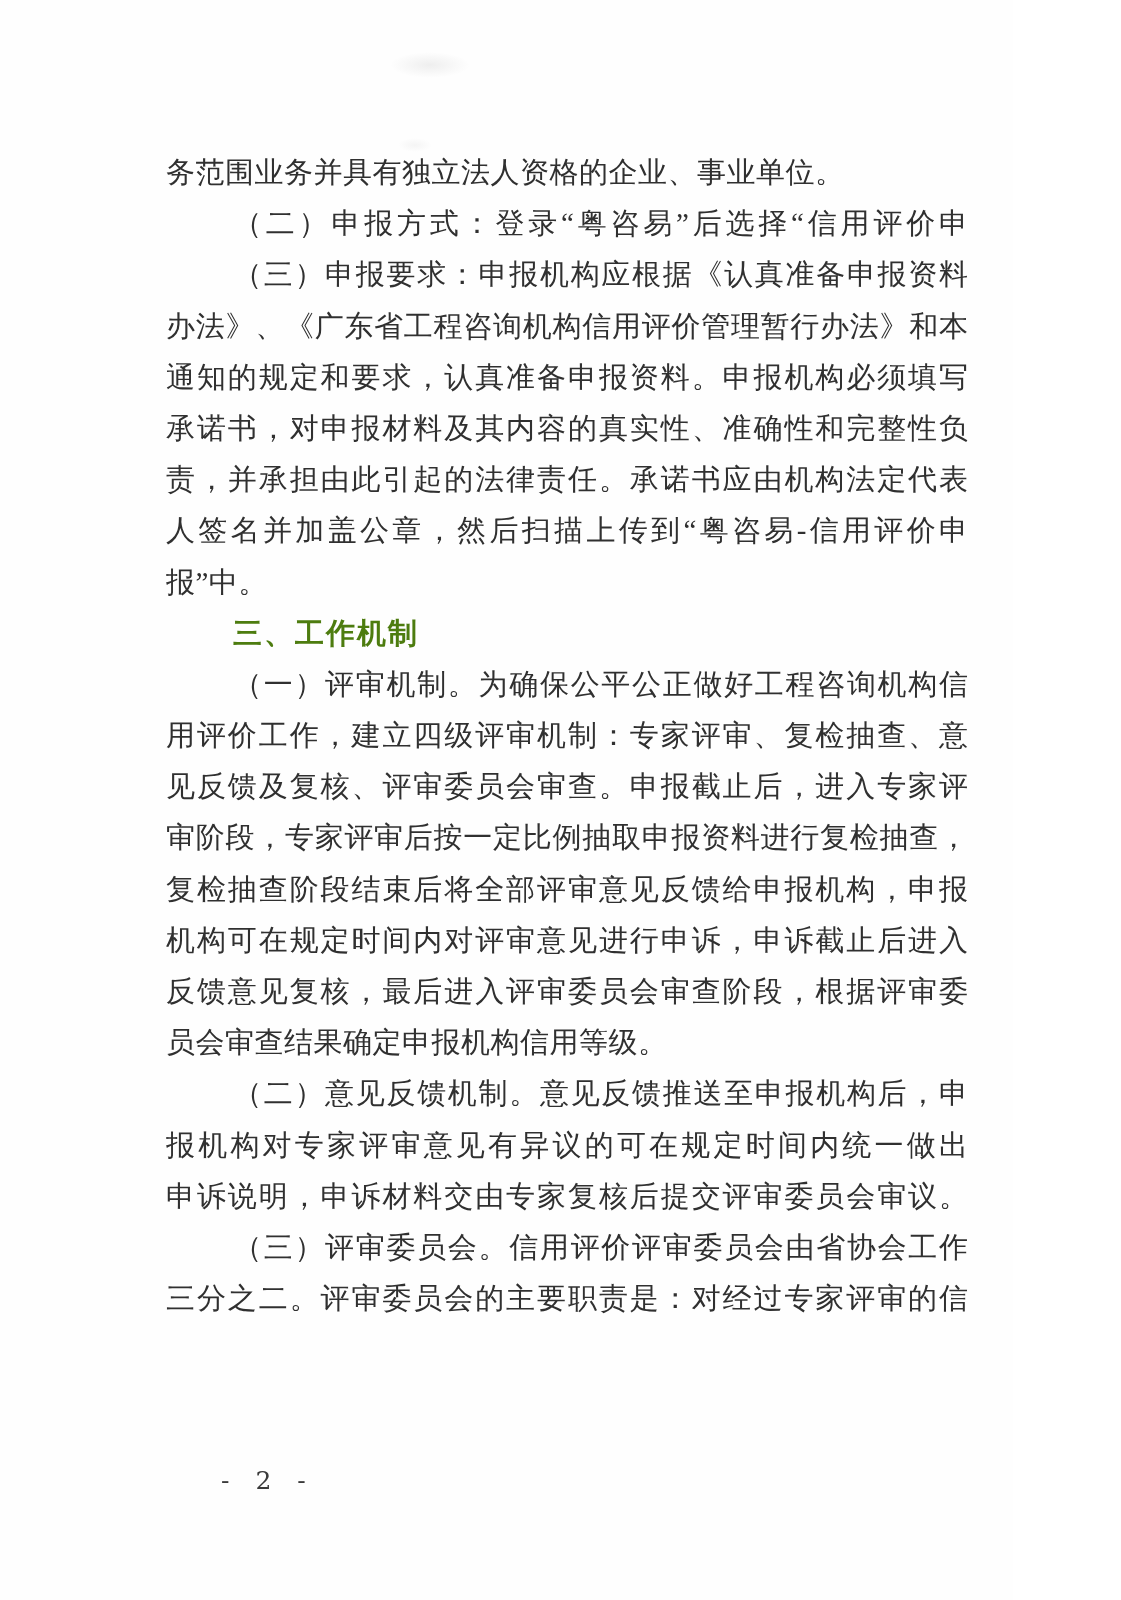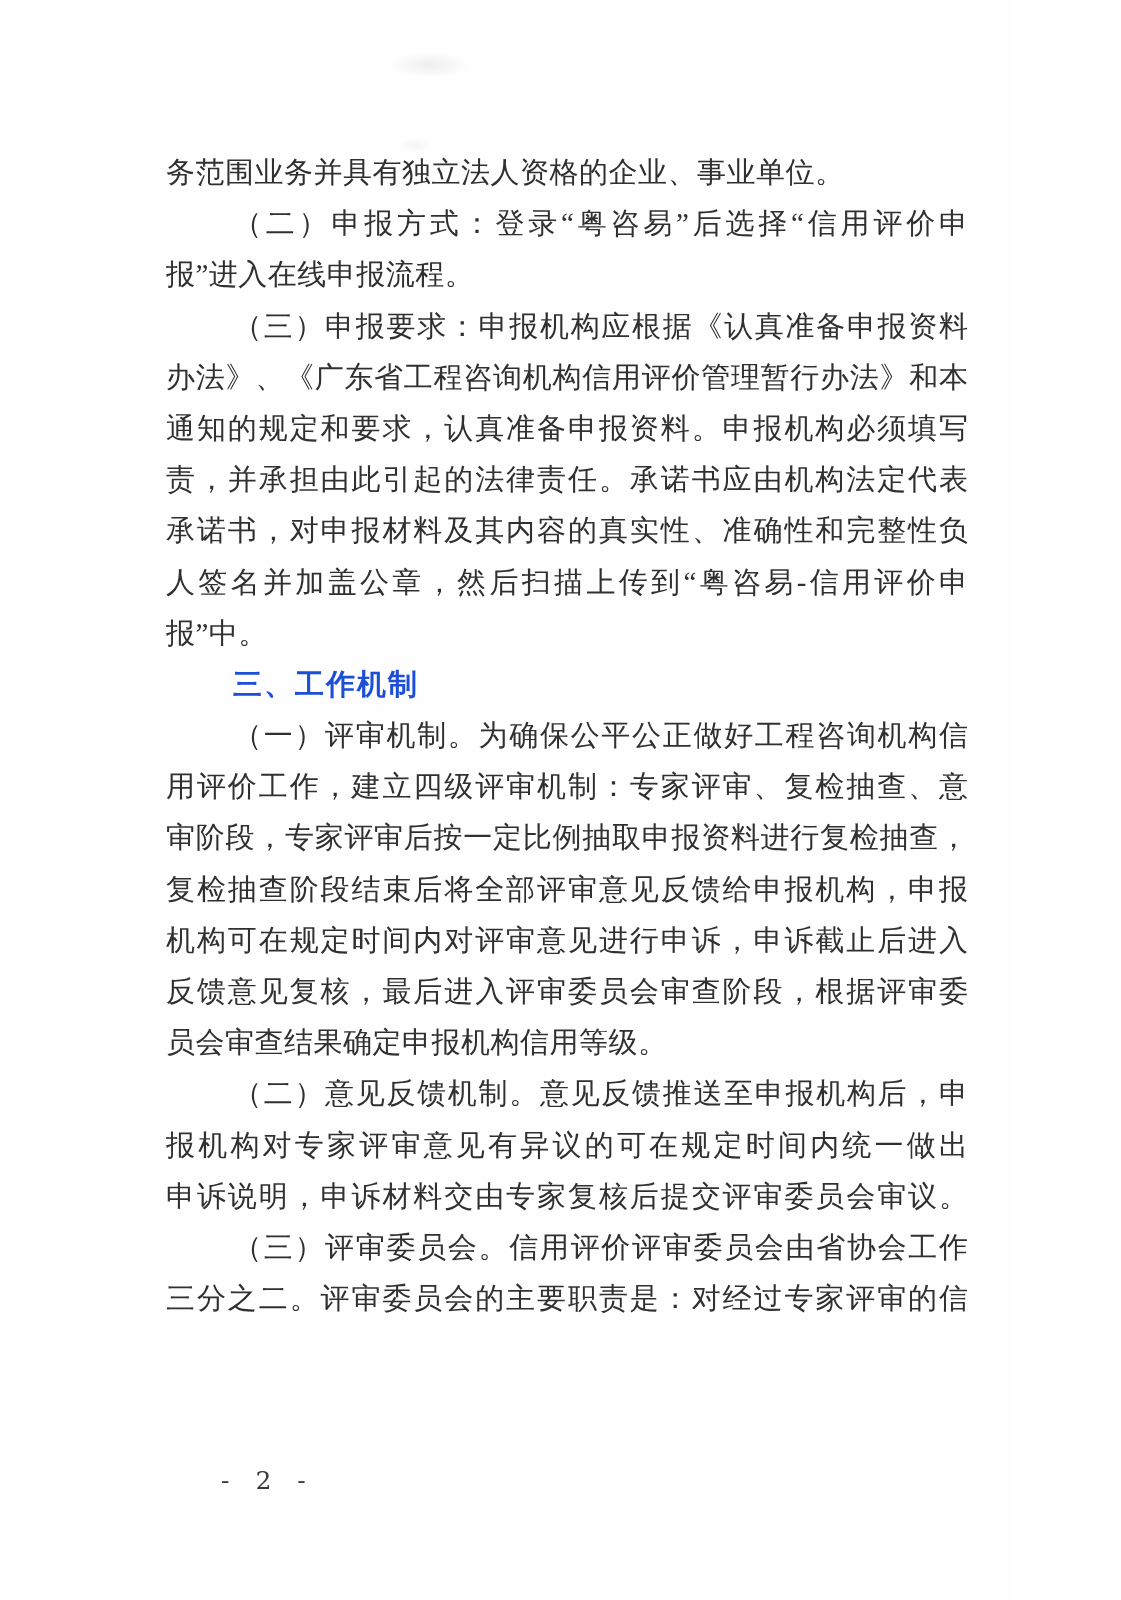--- a/index.html
+++ b/index.html
@@ -43,21 +43,21 @@
     white-space: normal;
     text-align: justify;
     text-align-last: justify;
     letter-spacing: 0;
   }
   .line.indent { text-indent: 67px; }
   .line.heading {
     font-family: "Liberation Sans", "DejaVu Sans", sans-serif;
     font-weight: 700;
     letter-spacing: 2px;
-    color: #1d4ed8;
+    color: #4d7c0f;
   }
   .page-number {
     position: absolute;
     left: 221px; top: 1466px;
     font-size: 25px;
     letter-spacing: 9px;
     color: #3a3a3a;
     font-family: "DejaVu Serif", serif;
   }
 </style>
@@ -65,31 +65,31 @@
 <body>
 
 <div class="page">
 
   <div class="smudge s1"></div>
   <div class="smudge s2"></div>
 
   <div class="text-block">
     <div class="line">务范围业务并具有独立法人资格的企业、事业单位。</div>
     <div class="line indent justify">（二）申报方式：登录“粤咨易”后选择“信用评价申</div>
-    <div class="line">报”进入在线申报流程。</div>
     <div class="line indent justify">（三）申报要求：申报机构应根据《认真准备申报资料</div>
     <div class="line justify">办法》、《广东省工程咨询机构信用评价管理暂行办法》和本</div>
     <div class="line justify">通知的规定和要求，认真准备申报资料。申报机构必须填写</div>
+    <div class="line justify">承诺书，对申报材料及其内容的真实性、准确性和完整性负</div>
     <div class="line justify">责，并承担由此引起的法律责任。承诺书应由机构法定代表</div>
-    <div class="line justify">承诺书，对申报材料及其内容的真实性、准确性和完整性负</div>
     <div class="line justify">人签名并加盖公章，然后扫描上传到“粤咨易-信用评价申</div>
     <div class="line">报”中。</div>
     <div class="line indent heading">三、工作机制</div>
     <div class="line indent justify">（一）评审机制。为确保公平公正做好工程咨询机构信</div>
     <div class="line justify">用评价工作，建立四级评审机制：专家评审、复检抽查、意</div>
+    <div class="line justify">见反馈及复核、评审委员会审查。申报截止后，进入专家评</div>
     <div class="line justify">审阶段，专家评审后按一定比例抽取申报资料进行复检抽查，</div>
     <div class="line justify">复检抽查阶段结束后将全部评审意见反馈给申报机构，申报</div>
     <div class="line justify">机构可在规定时间内对评审意见进行申诉，申诉截止后进入</div>
     <div class="line justify">反馈意见复核，最后进入评审委员会审查阶段，根据评审委</div>
     <div class="line">员会审查结果确定申报机构信用等级。</div>
     <div class="line indent justify">（二）意见反馈机制。意见反馈推送至申报机构后，申</div>
     <div class="line justify">报机构对专家评审意见有异议的可在规定时间内统一做出</div>
     <div class="line justify">申诉说明，申诉材料交由专家复核后提交评审委员会审议。</div>
     <div class="line indent justify">（三）评审委员会。信用评价评审委员会由省协会工作</div>
     <div class="line justify">三分之二。评审委员会的主要职责是：对经过专家评审的信</div>

